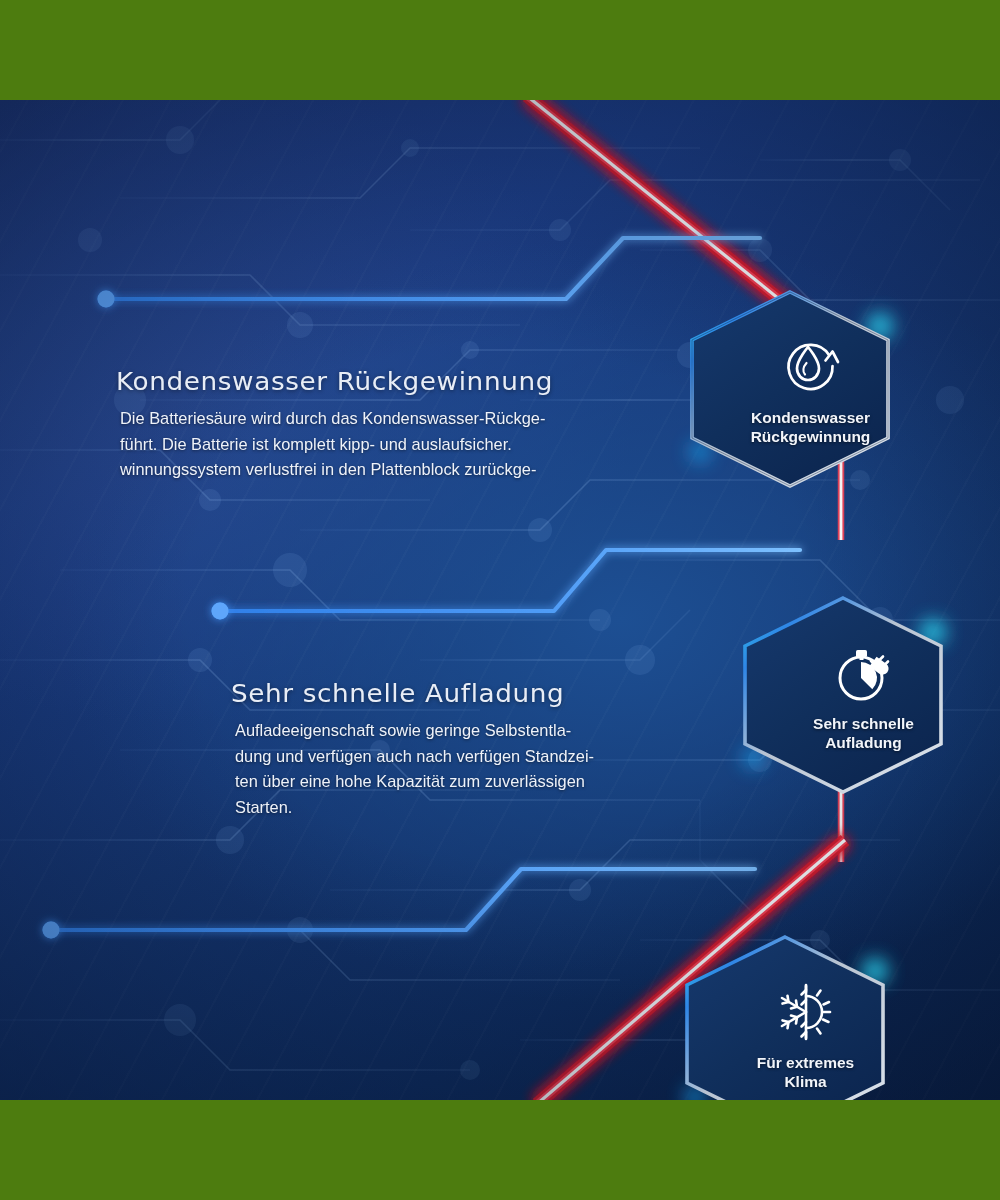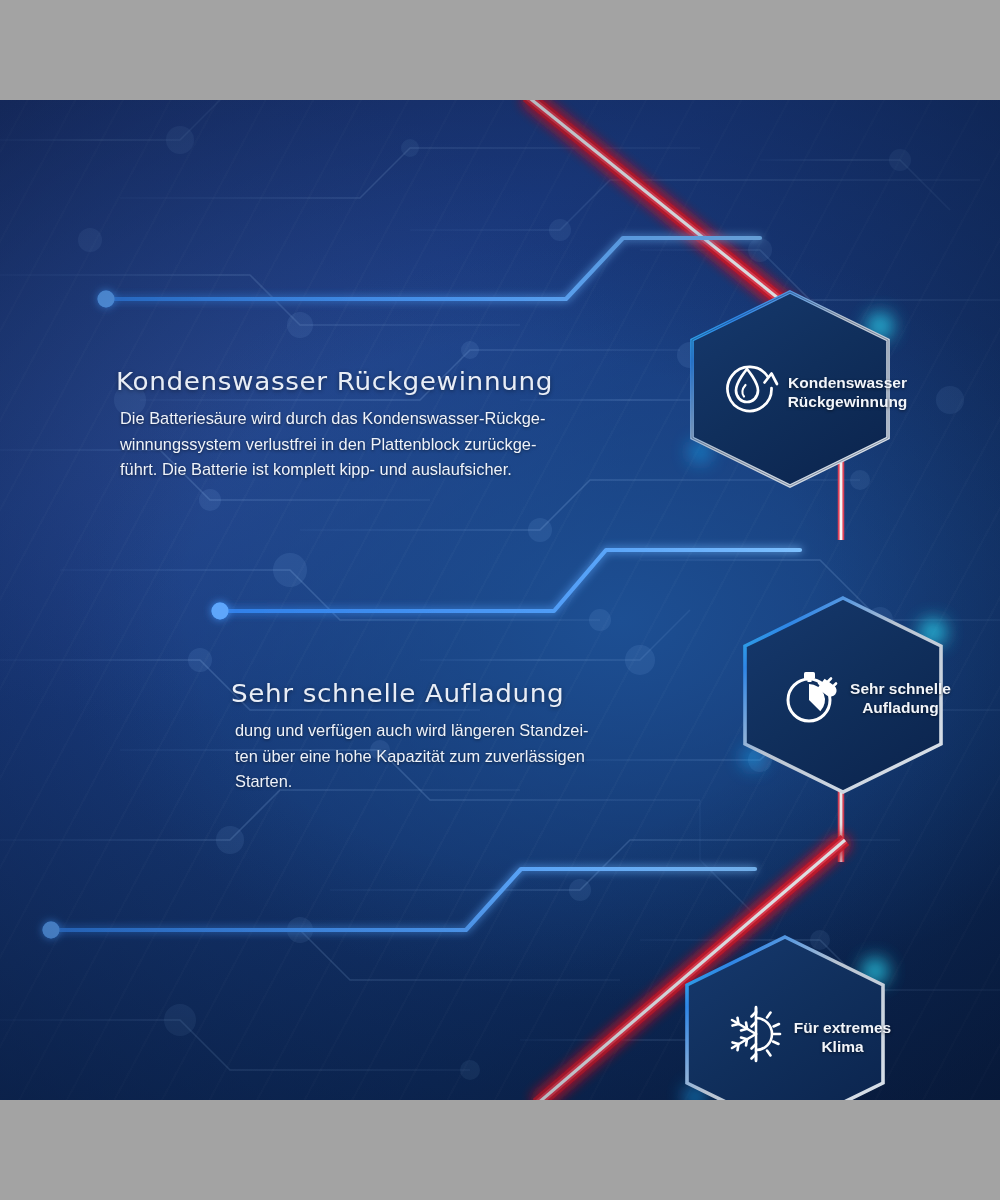--- a/index.html
+++ b/index.html
@@ -12,21 +12,21 @@
     height: 1200px;
     font-family: "Liberation Sans", sans-serif;
     overflow: hidden;
   }
 
   
   #page {
     position: relative;
     width: 1000px;
     height: 1200px;
-    background: #a3a3a3;
+    background: #4d7c0f;
   }
 
   
   #poster {
     position: absolute;
     left: 0;
     top: 100px;
     width: 1000px;
     height: 1000px;
     overflow: hidden;
@@ -112,20 +112,21 @@
     position: absolute;
     left: 0; top: 0;
     width: 200px; height: 198px;
     overflow: visible;
   }
   .badge .content {
     position: absolute;
     left: 0; top: 0;
     width: 241px; height: 198px;
     display: flex;
+    flex-direction: column;
     align-items: center;
     justify-content: center;
     gap: 2px;
   }
   .badge .icon { width: 72px; height: 68px; display:block; }
   .badge .caption {
     font-family: "Liberation Sans", sans-serif;
     font-size: 15.5px;
     line-height: 19px;
     font-weight: bold;
@@ -273,29 +274,30 @@
         <path d="M 51 830 L 466 830 L 521 769 L 755 769" fill="none" stroke="url(#connGrad)" stroke-width="4.2" stroke-linejoin="round" stroke-linecap="round" filter="url(#blueGlow)"></path>
         <circle cx="51" cy="830" r="8.5" fill="#3f8ef0" filter="url(#blueGlow)"></circle>
         <circle cx="51" cy="830" r="8.5" fill="#5ea6fb"></circle>
       </g>
     </svg>
 
     <div class="block" id="block-1">
       <p class="title">Kondenswasser Rückgewinnung</p>
       <div class="body">
         <div>Die Batteriesäure wird durch das Kondenswasser-Rückge-</div>
+        <div>führt. Die Batterie ist komplett kipp- und auslaufsicher.</div>
         <div>winnungssystem verlustfrei in den Plattenblock zurückge-</div>
-        <div>führt. Die Batterie ist komplett kipp- und auslaufsicher.</div>
       </div>
     </div>
 
     <div class="block" id="block-2">
       <p class="title">Sehr schnelle Aufladung</p>
       <div class="body">
-        <div>dung und verfügen auch wird längeren Standzei-</div>
+        <div>Aufladeeigenschaft sowie geringe Selbstentla-</div>
+        <div>dung und verfügen auch nach verfügen Standzei-</div>
         <div>ten über eine hohe Kapazität zum zuverlässigen</div>
         <div>Starten.</div>
       </div>
     </div>
 
 
     <div class="badge" id="badge-1">
       <svg class="hexwrap" viewBox="0 0 200 198">
         <defs>
           <linearGradient id="hexFill1" x1="0" y1="0" x2="0.7" y2="1">

